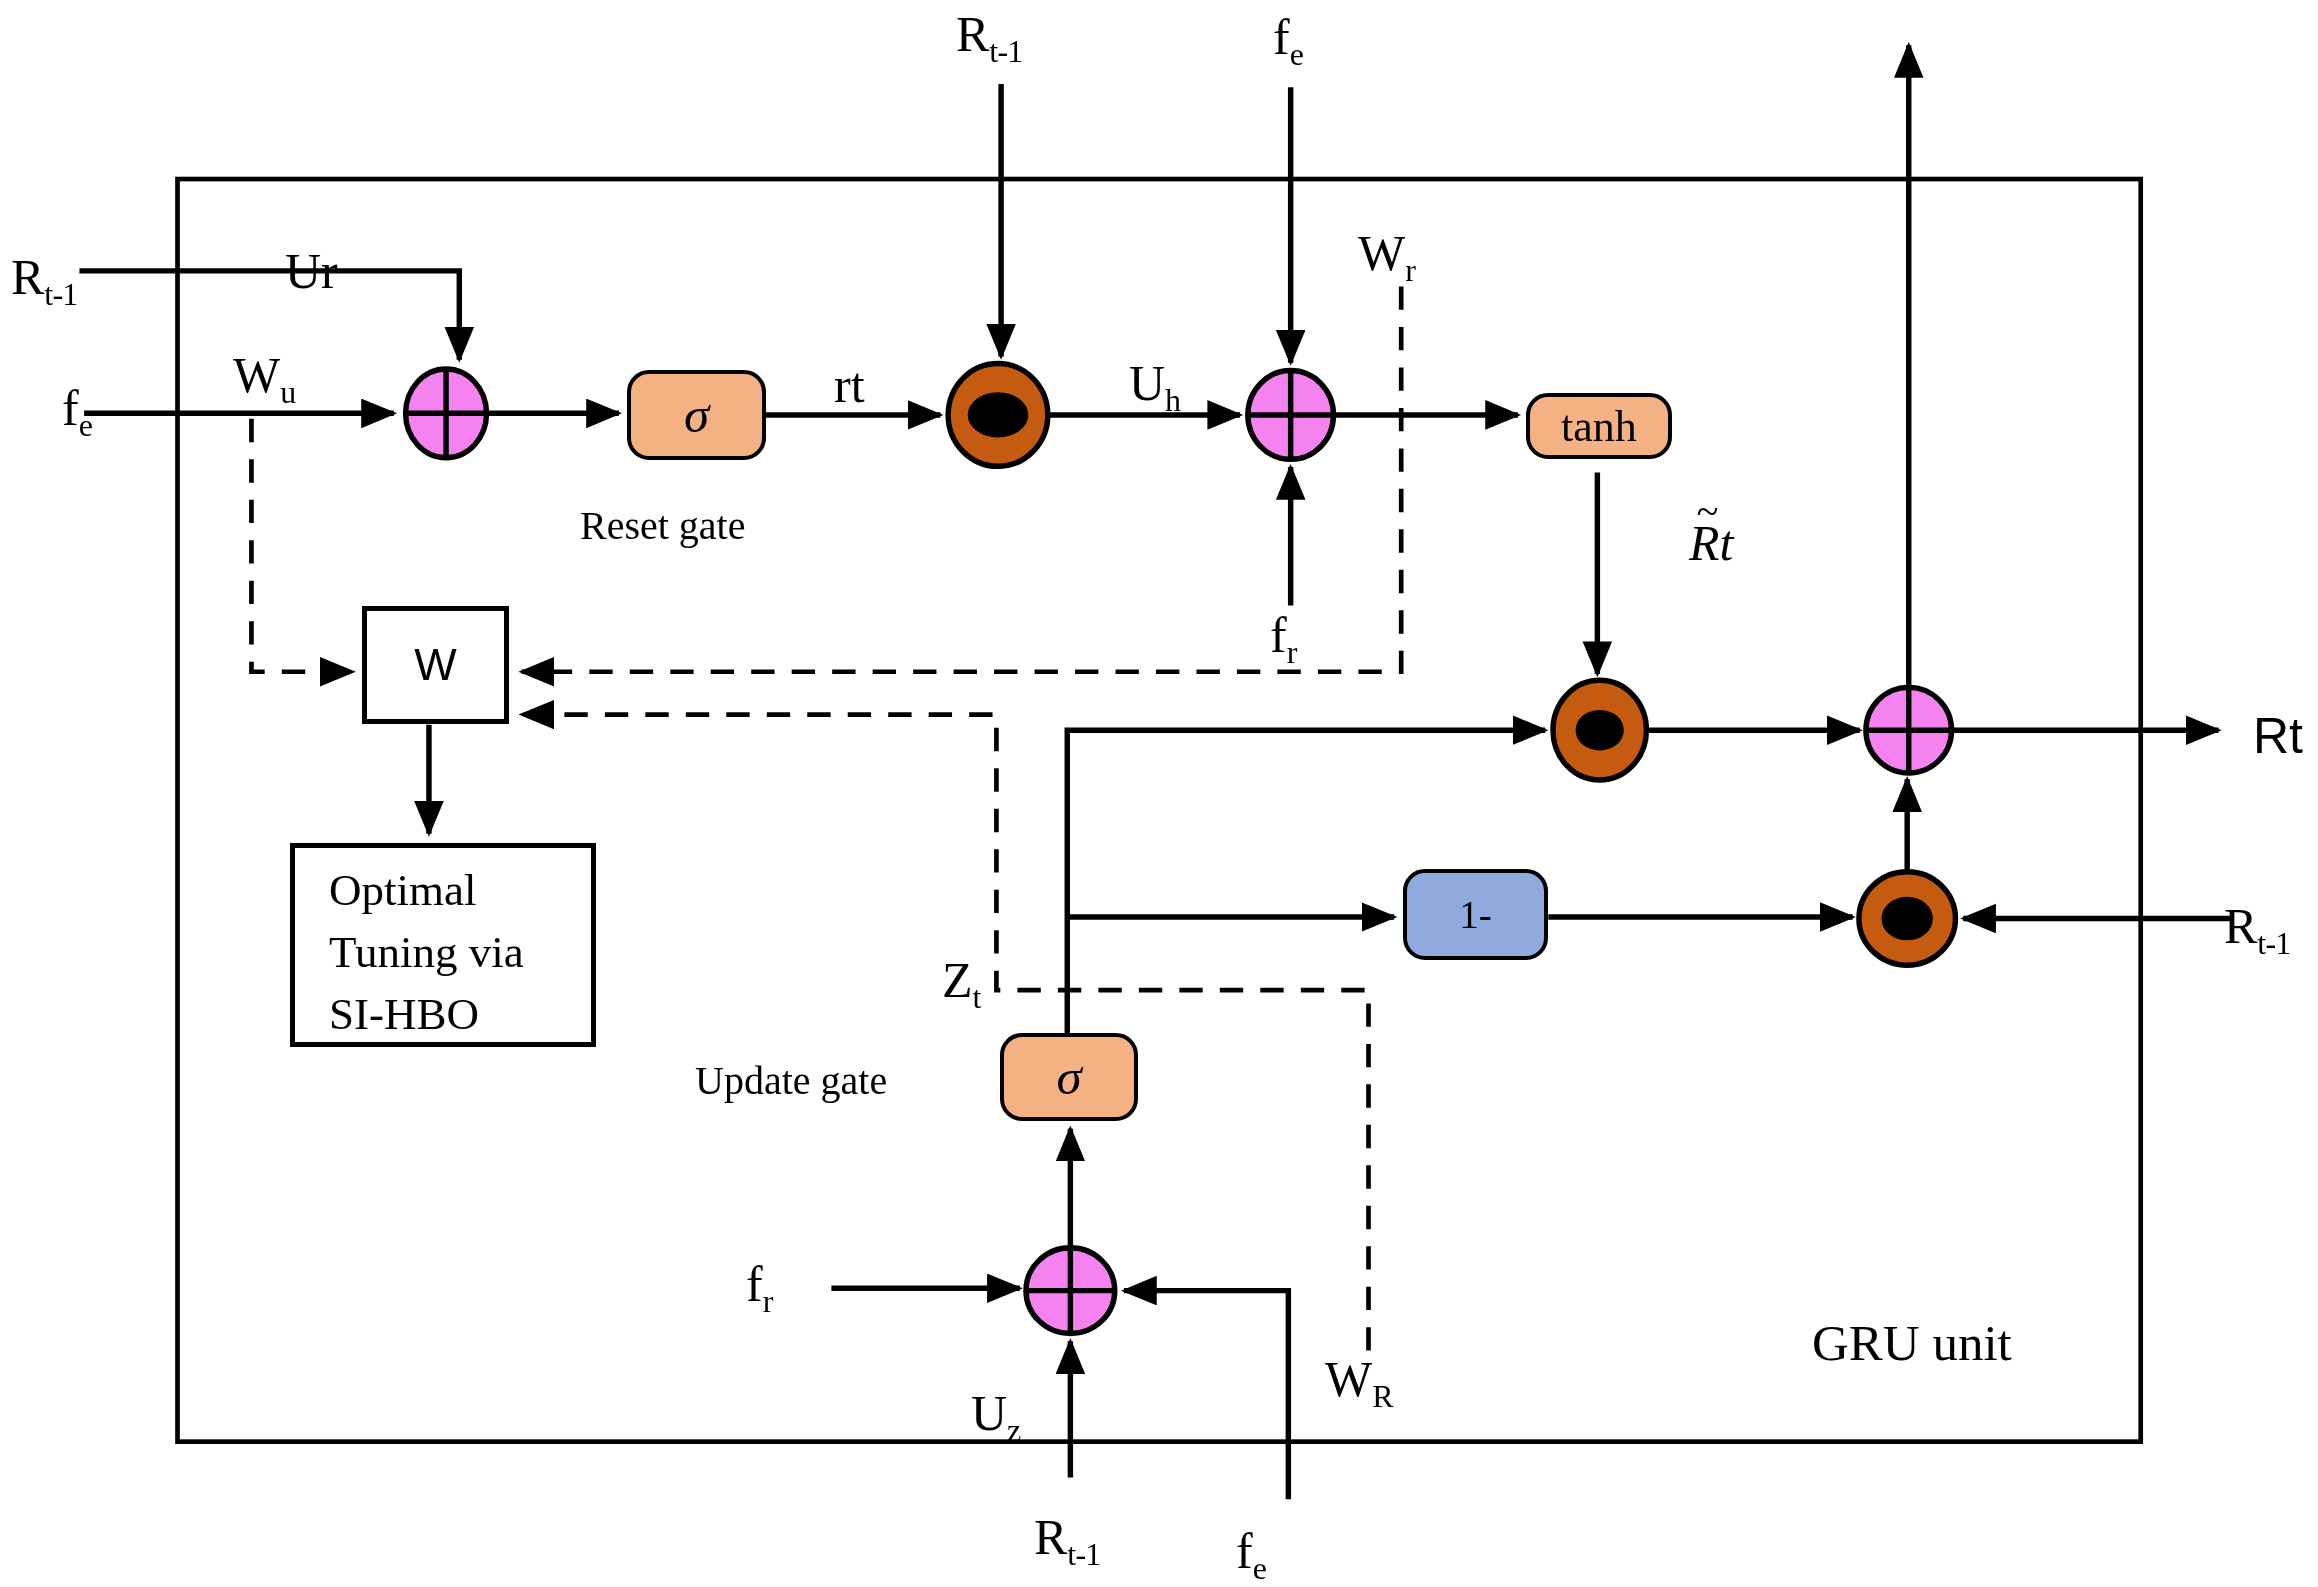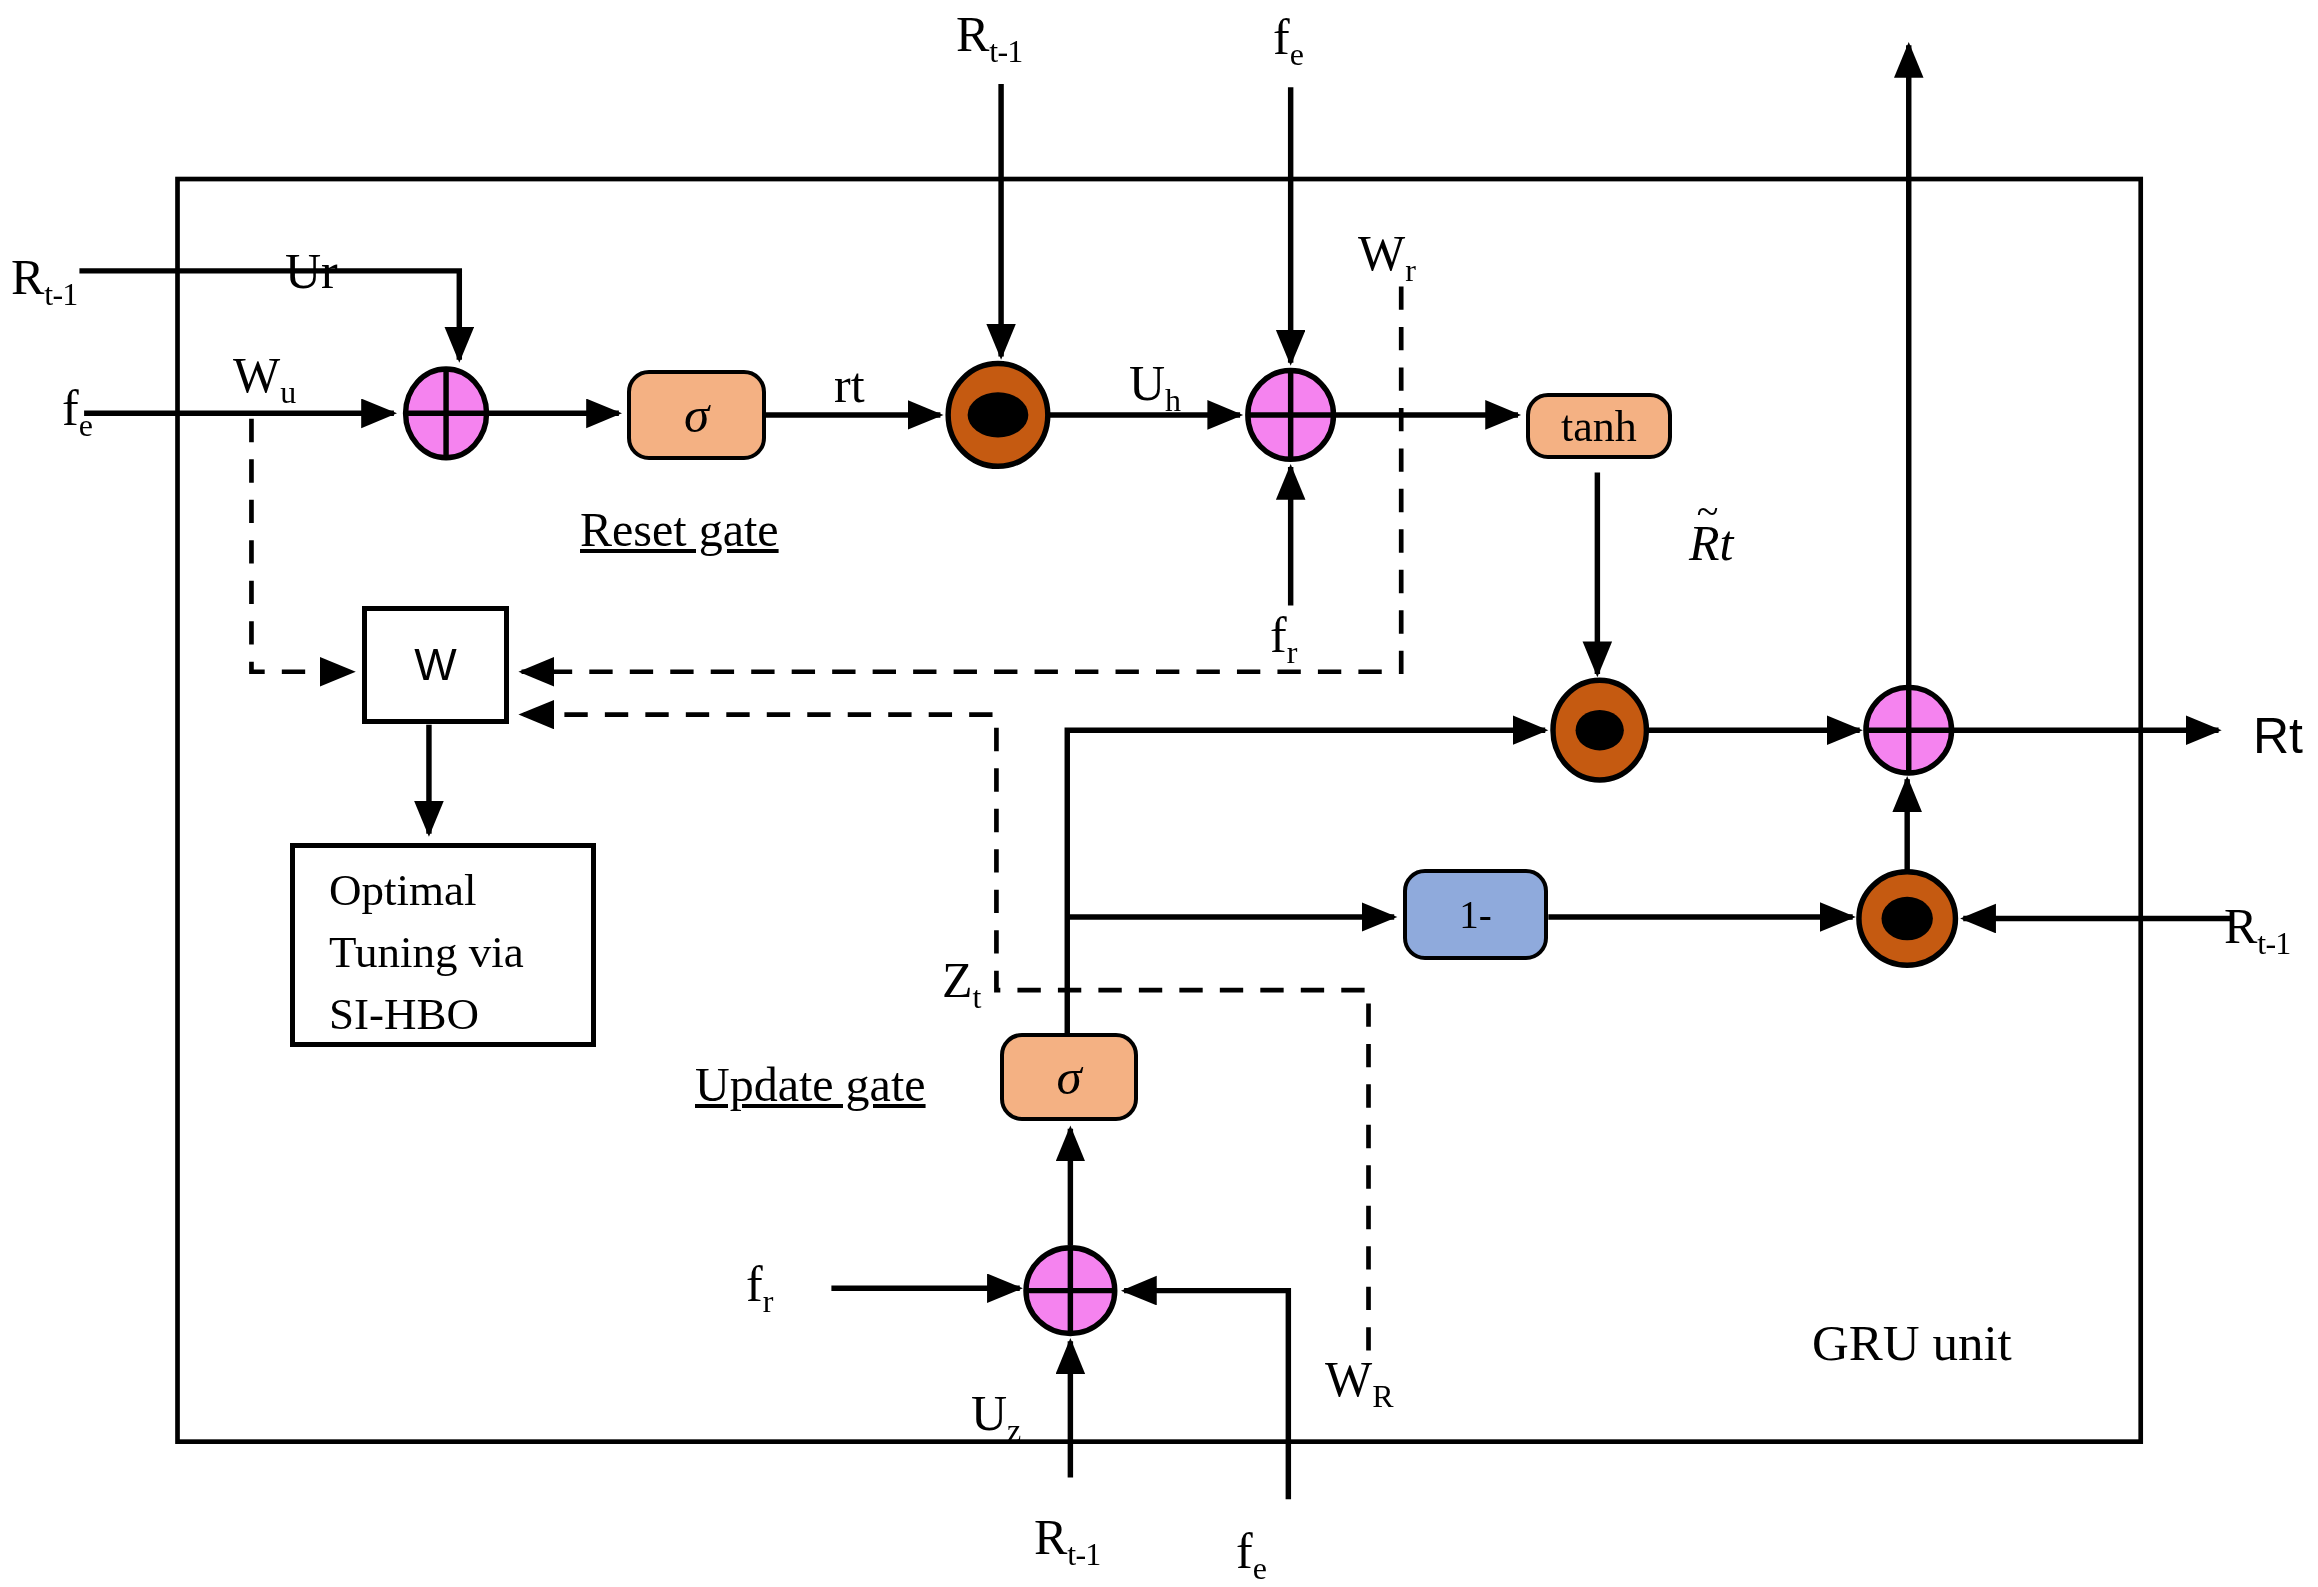--- a/index.html
+++ b/index.html
@@ -21,21 +21,21 @@
   .whitebox{background:#fff;}
   .sigma{font-style:italic;font-size:51px;}
   .tanhtxt{font-size:44px;}
   .oneminustxt{font-size:39px;}
   .wtxt{font-family:"Liberation Sans",sans-serif;font-size:45px;}
   .optimalbox{align-items:flex-start;justify-content:flex-start;}
   .optimaltxt{font-size:45px;line-height:62px;padding:11px 0 0 34px;}
   .lbl{position:absolute;z-index:3;font-size:50px;white-space:nowrap;}
   .sb{font-size:32px;position:relative;top:11px;letter-spacing:-0.8px;}
   .sans{font-family:"Liberation Sans",sans-serif;font-weight:500;}
-  .gate{font-size:48px;text-decoration:underline;}
+  .gate{font-size:40px;}
   .rtilde{font-style:italic;}
   .tilde{position:absolute;left:7.8px;top:-26.5px;font-size:40px;font-style:normal;}
 </style>
 </head>
 <body>
 
 <div id="canvas">
 
   <svg id="wires" width="2319" height="1588" viewBox="0 0 2979 2040" xmlns="http://www.w3.org/2000/svg">
     <defs>

